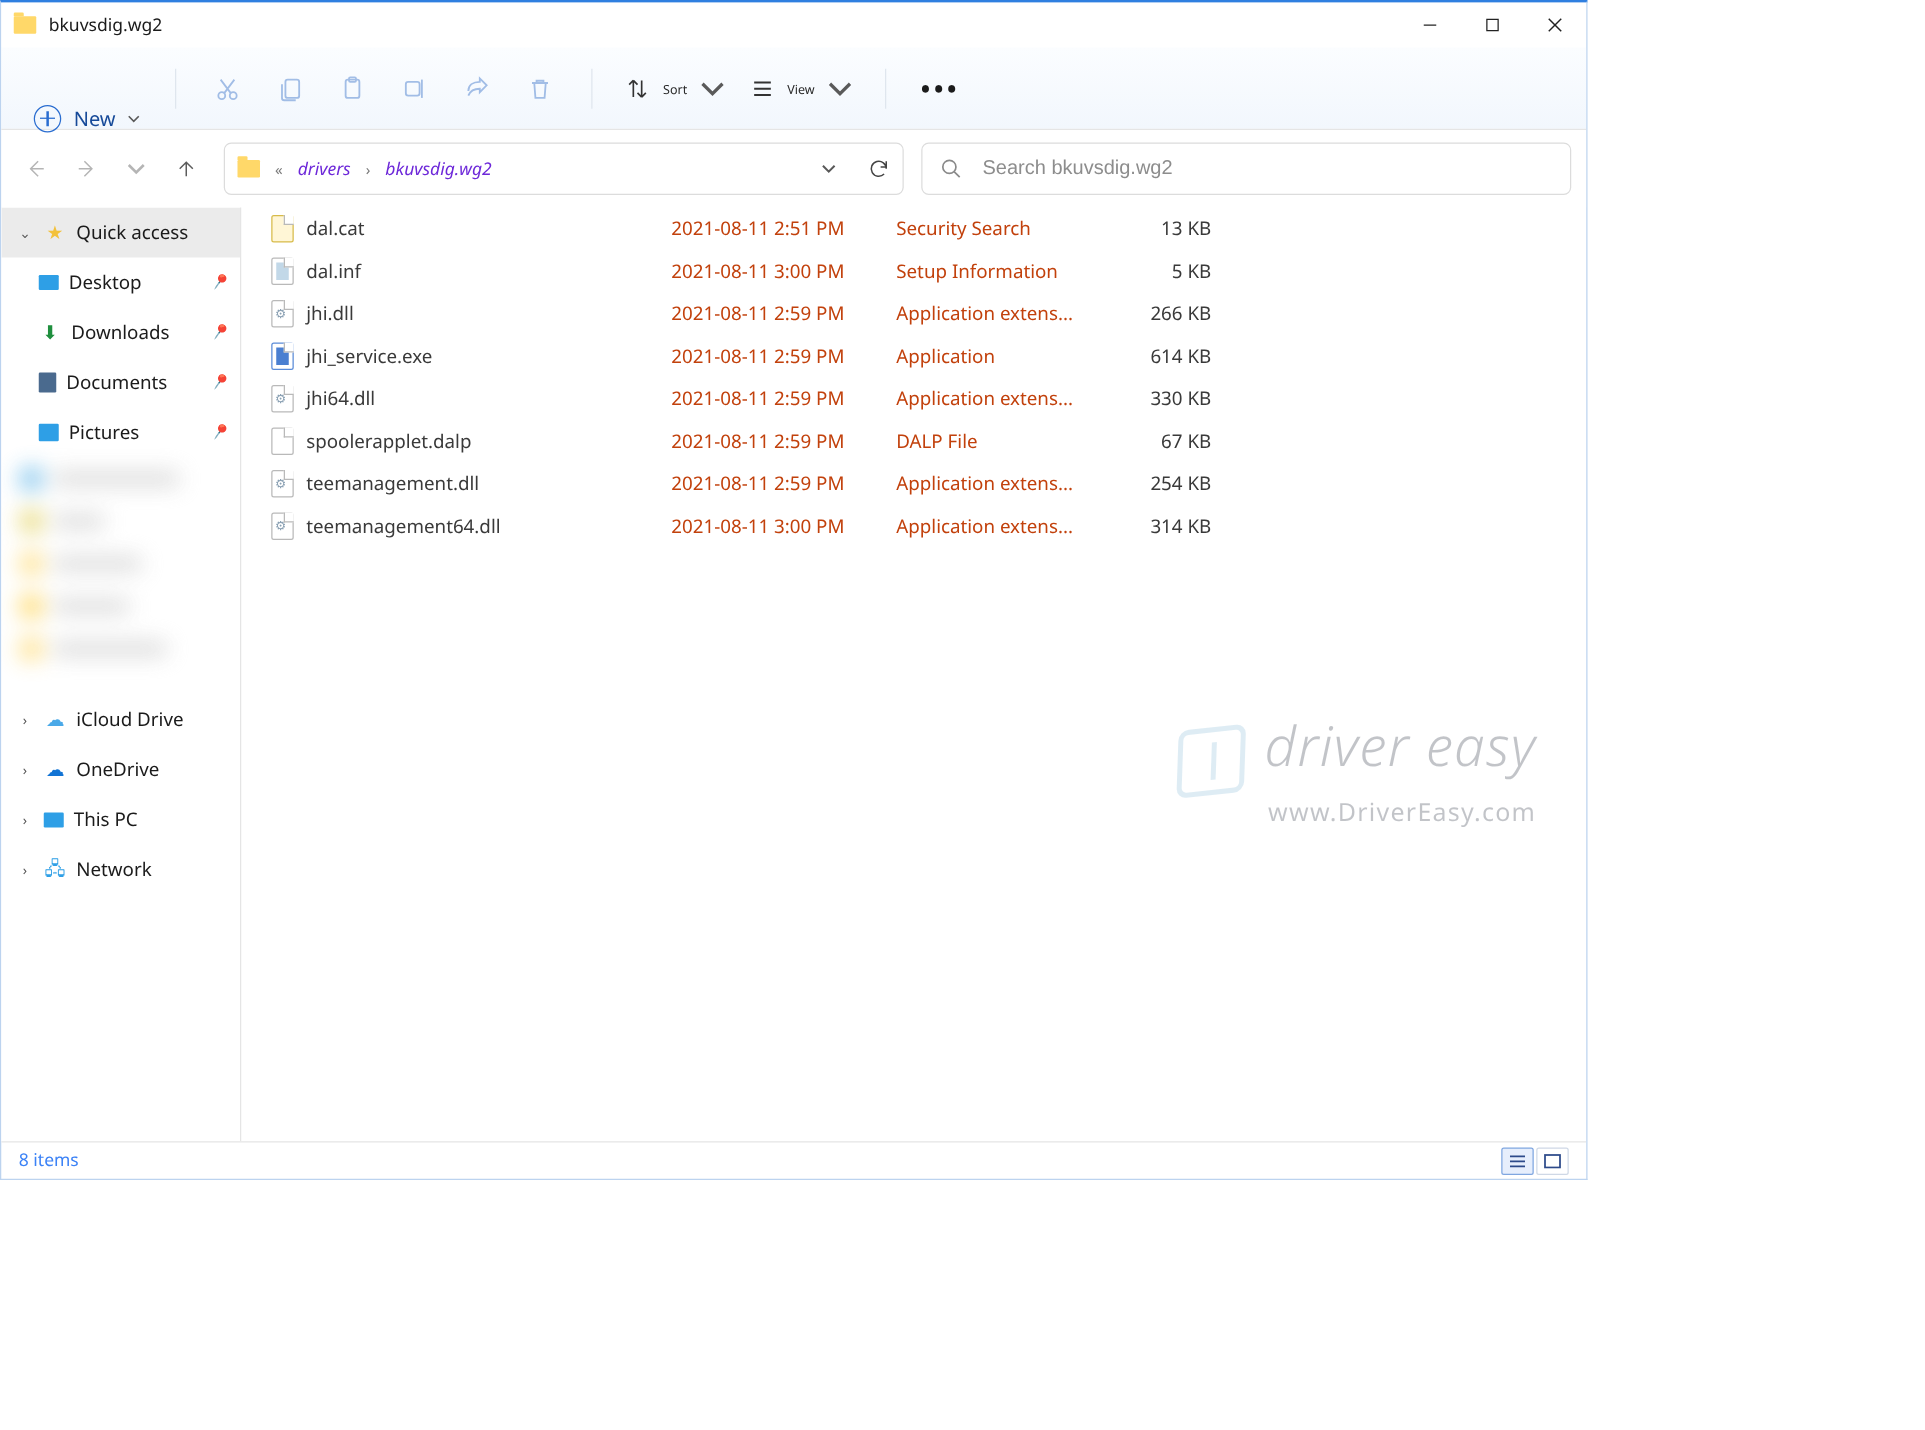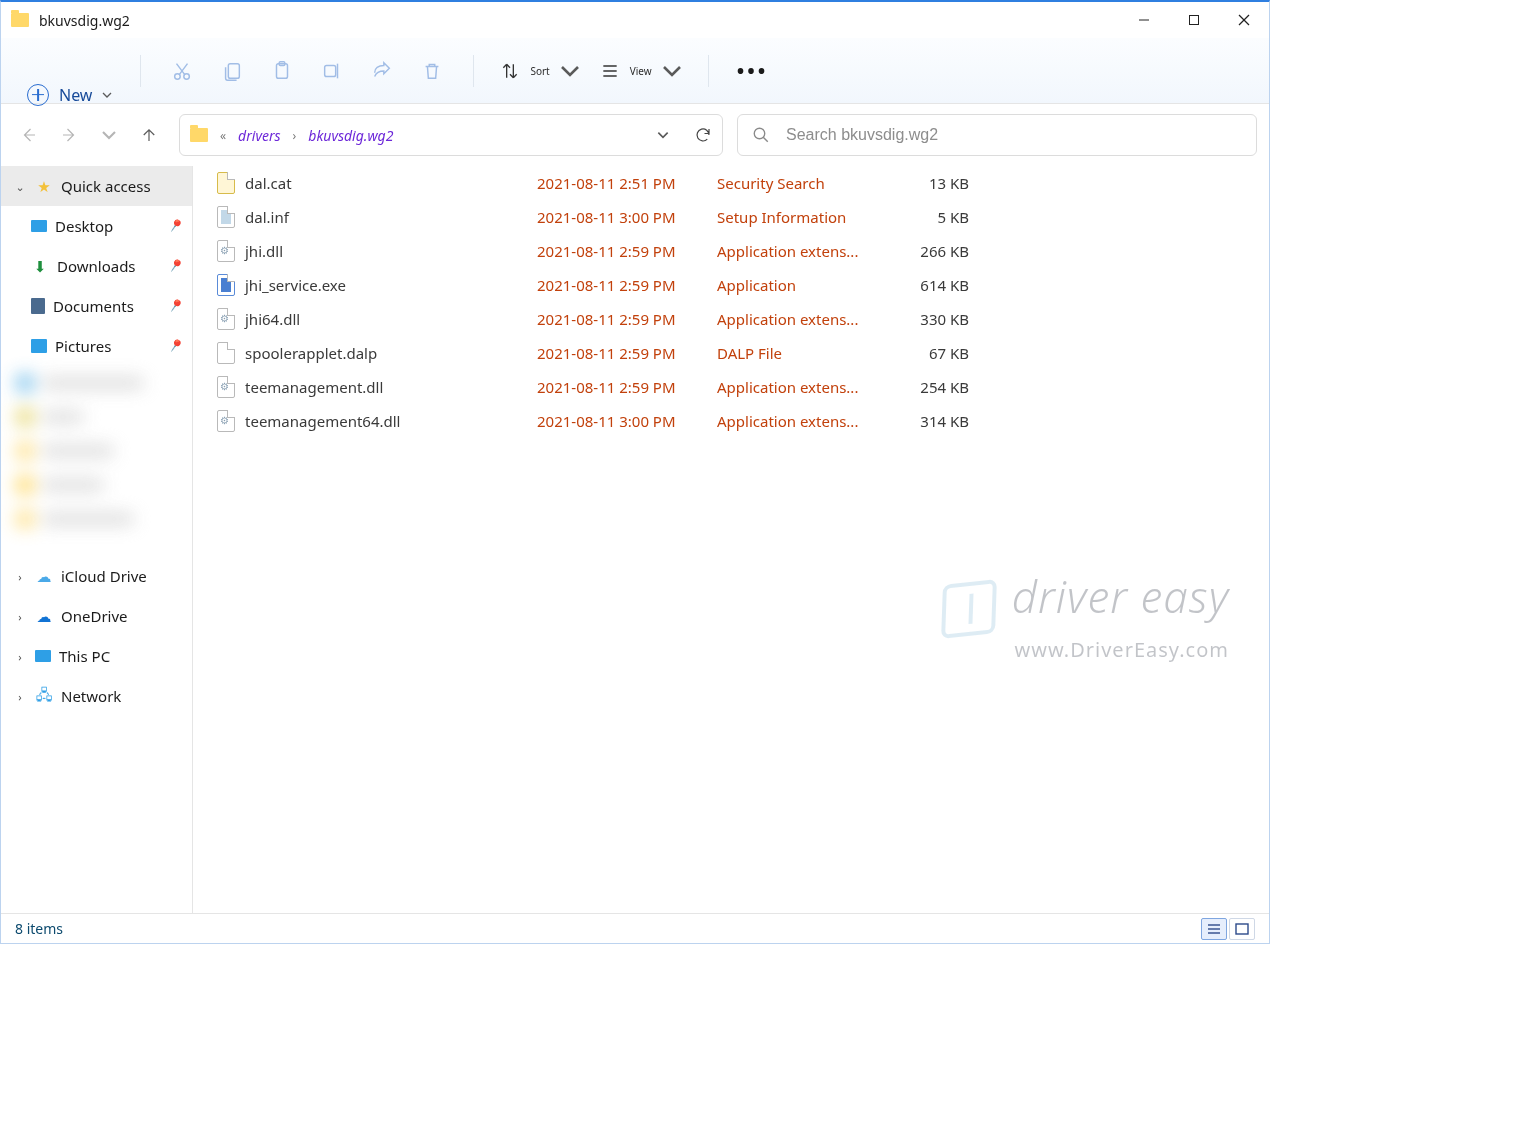--- a/index.html
+++ b/index.html
@@ -129,21 +129,21 @@
   .col-type,.col-date{color:#c2410c;}
 
   
   .wm{position:absolute;right:40px;top:380px;opacity:.25;pointer-events:none;text-align:right;color:#0f172a;margin-top:20px;}
   .wm .l1{font-size:44px;font-style:italic;font-weight:300;letter-spacing:1px;}
   .wm .l2{font-size:20px;letter-spacing:1px;}
   .wm-cube{display:inline-block;width:54px;height:54px;border:4px solid #7fb6d4;border-radius:8px;transform:skewY(-8deg) rotate(2deg);margin-right:12px;vertical-align:middle;position:relative;}
   .wm-cube::after{content:"";position:absolute;left:50%;top:8px;bottom:8px;width:4px;background:#7fb6d4;}
 
   
-  .status{height:30px;border-top:1px solid var(--border);display:flex;align-items:center;padding:0 14px;font-size:14px;color:#0c4a6e;}
+  .status{height:30px;border-top:1px solid var(--border);display:flex;align-items:center;padding:0 14px;font-size:14px;color:#3b82f6;}
   .status .views{margin-left:auto;display:flex;gap:2px;}
   .view-btn{width:26px;height:22px;border:1px solid #cfd8e6;display:flex;align-items:center;justify-content:center;border-radius:2px;color:#2d4a8a;}
   .view-btn.active{background:#e6eefc;border-color:#7fa6e0;}
 
 </style>
 </head>
 <body>
 
 <div class="titlebar">
   <span class="folder-ico"></span>

